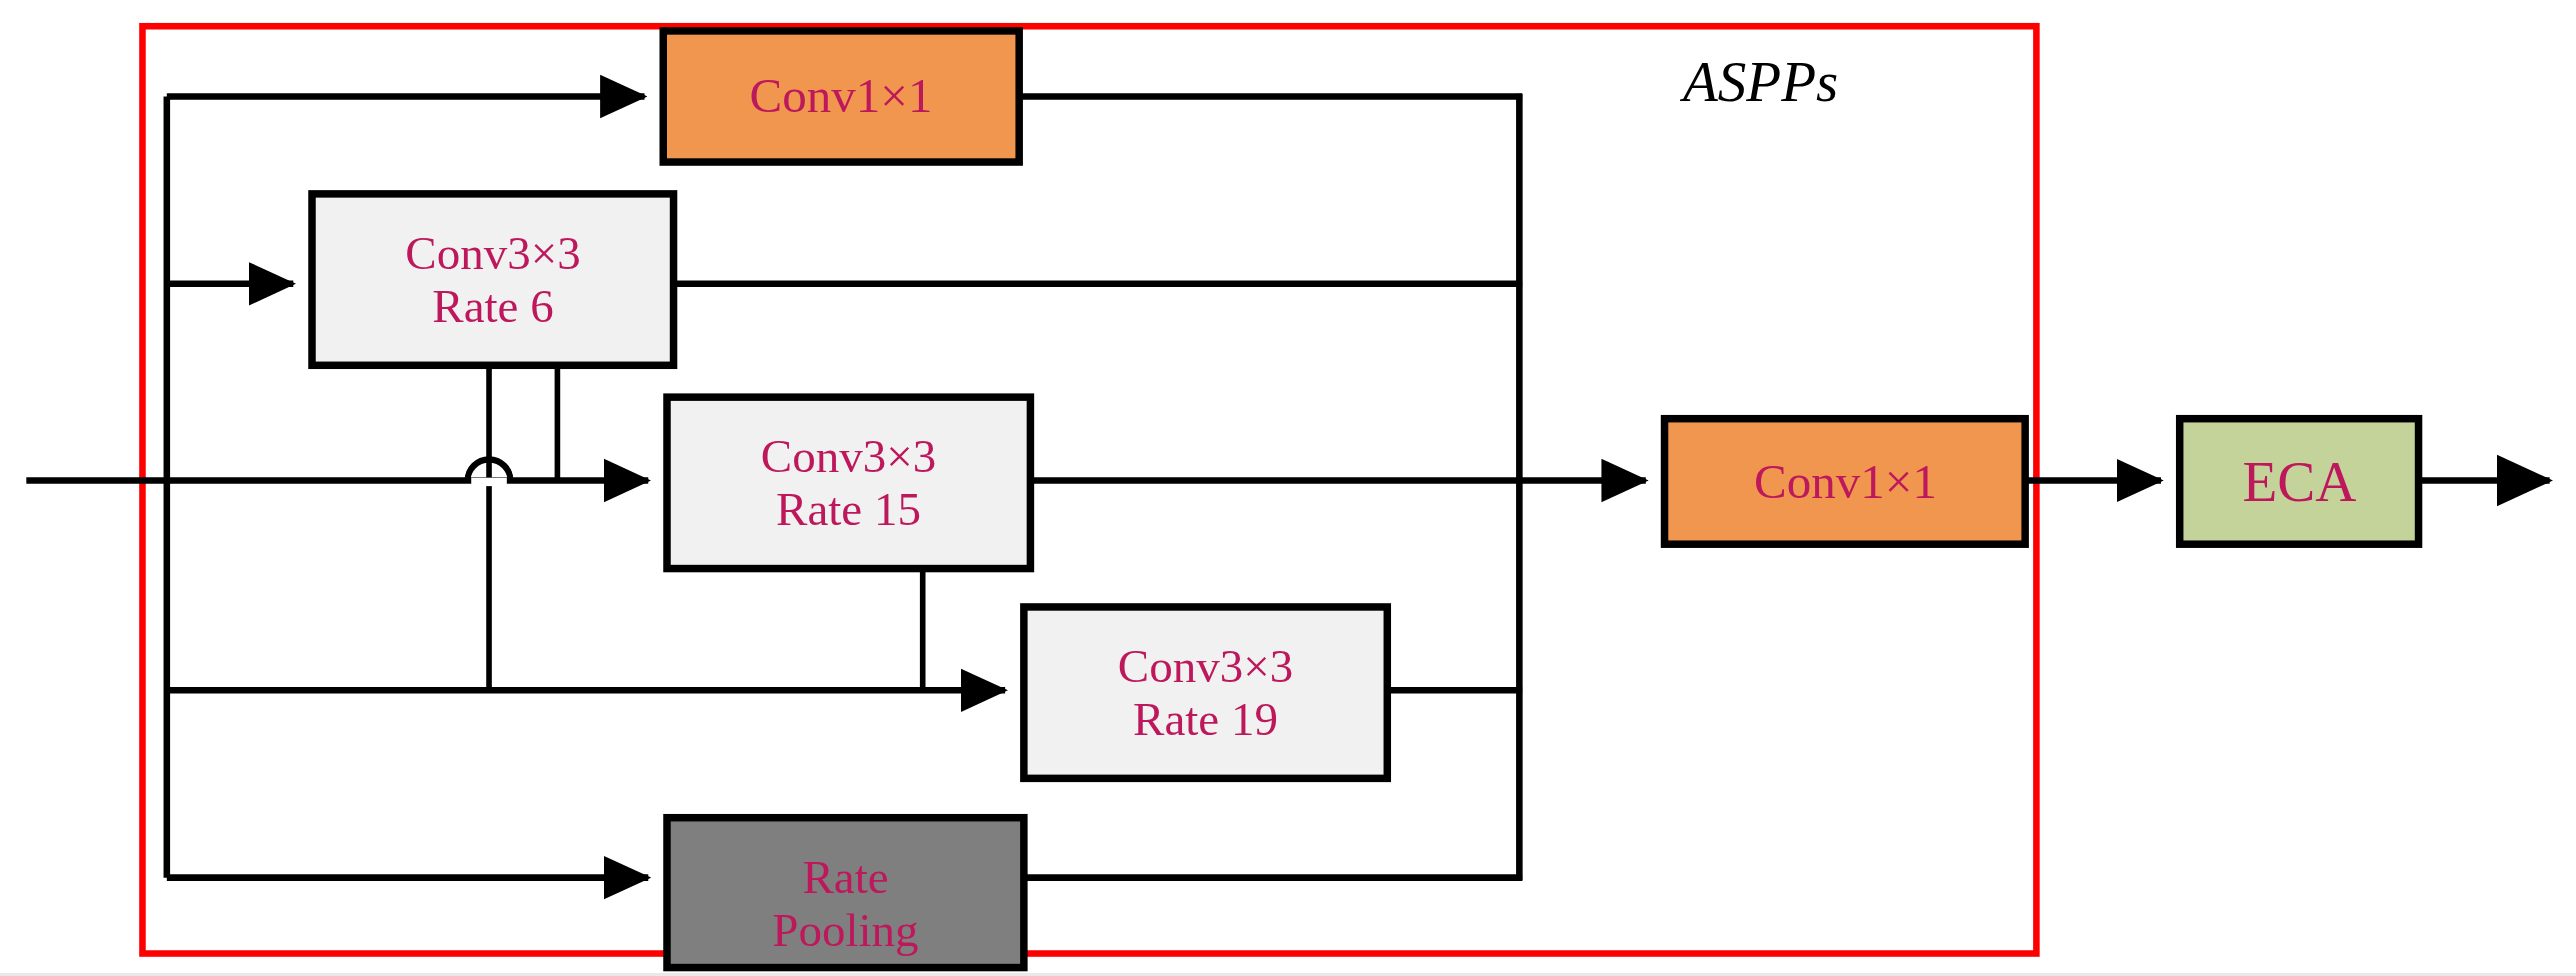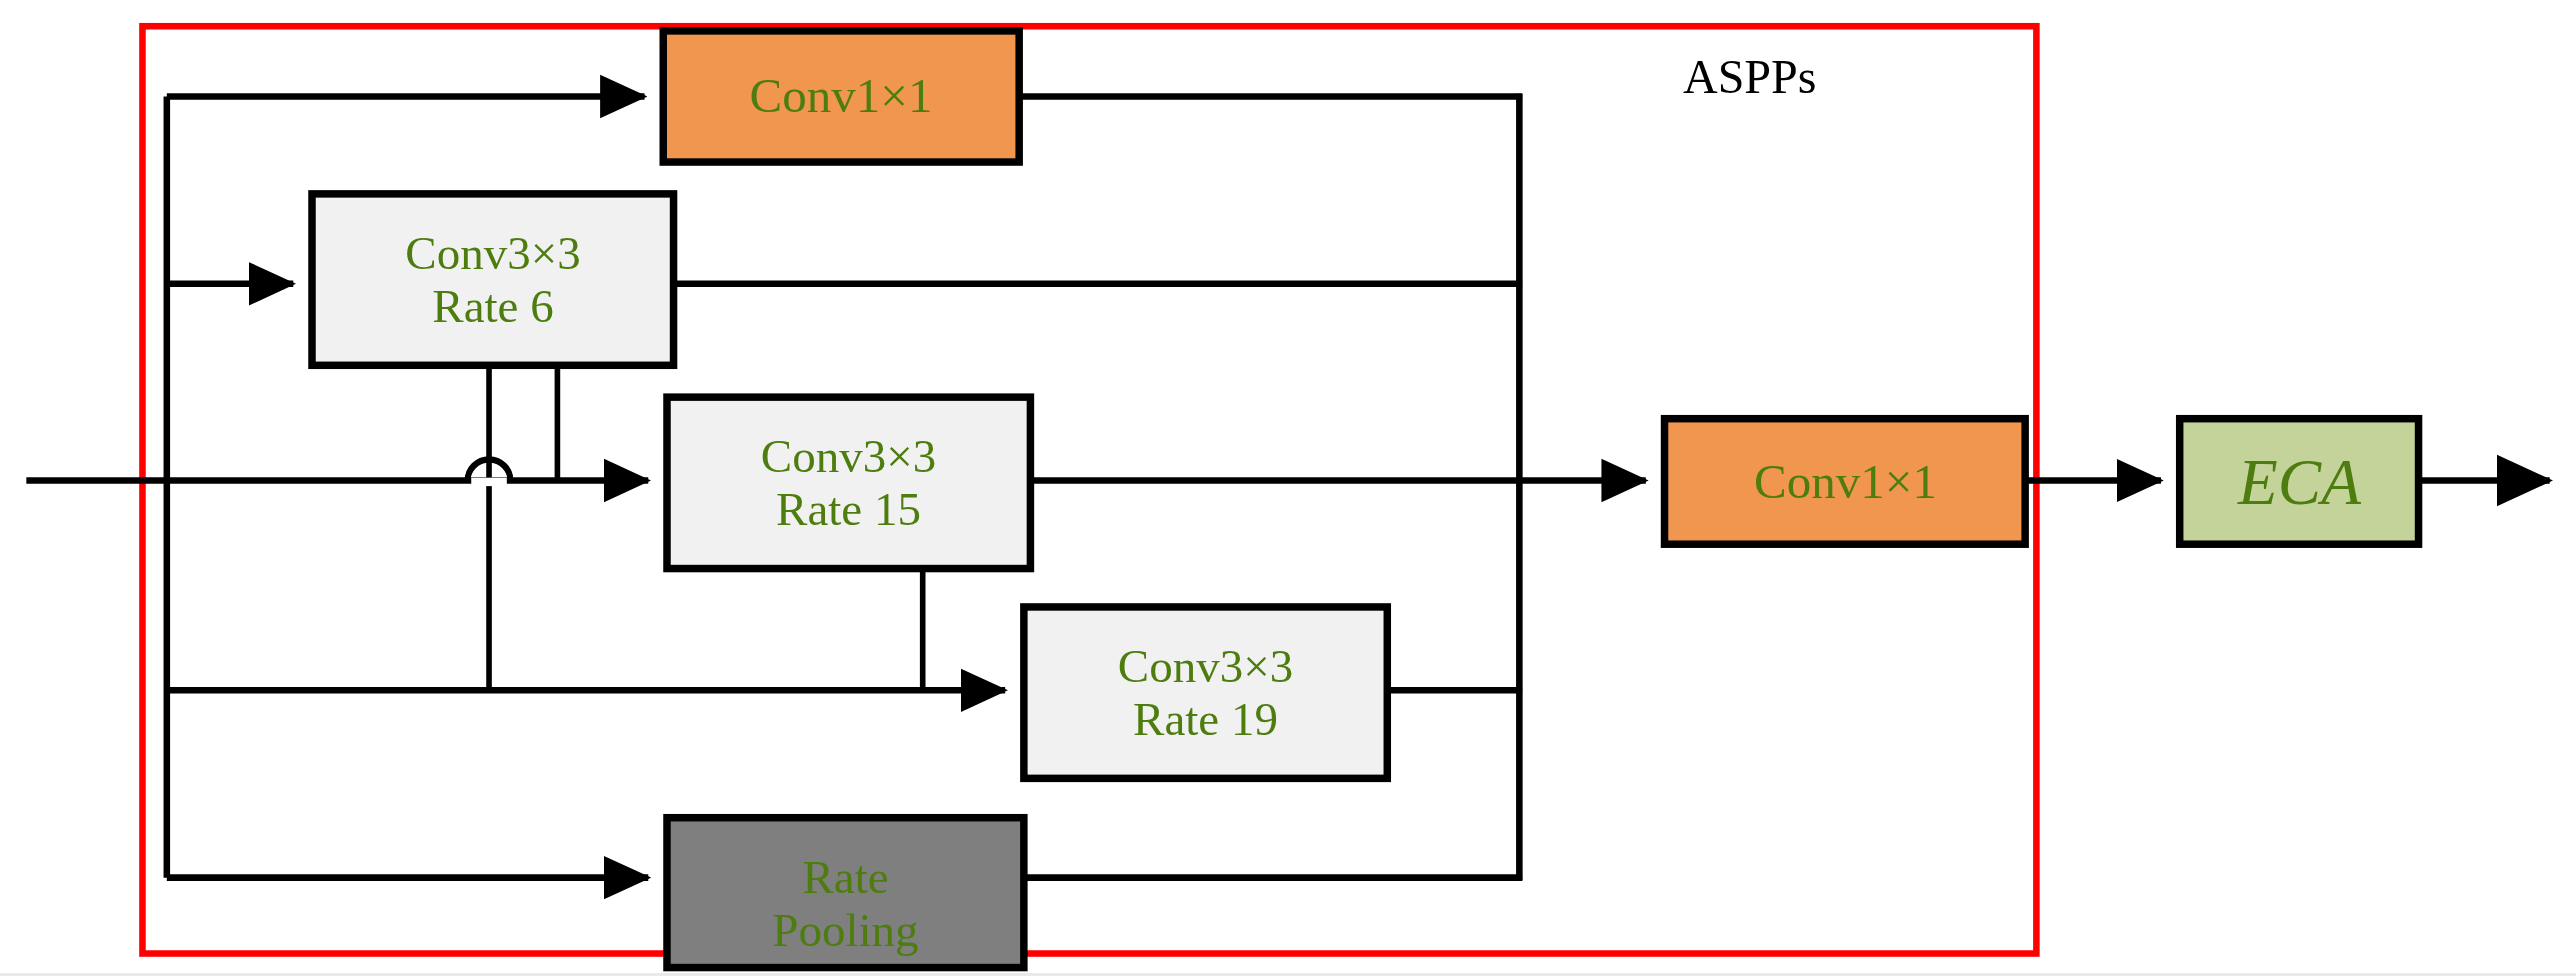--- a/index.html
+++ b/index.html
@@ -27,21 +27,21 @@
   }
   .blk-label {
     position: absolute;
     display: flex;
     flex-direction: column;
     align-items: center;
     justify-content: center;
     text-align: center;
     pointer-events: none;
     font-family: "Liberation Serif", "DejaVu Serif", serif;
-    color: #4d7c0f;
+    color: #be185d;
     line-height: 1.12;
     white-space: pre;
   }
   .blk-label .l1, .blk-label .l2 { display: block; }
   .group-title {
     position: absolute;
     font-family: "Liberation Serif", "DejaVu Serif", serif;
     color: #000000;
     white-space: pre;
   }
@@ -119,21 +119,21 @@
       <rect x="708" y="33" width="380" height="140" fill="#F0964F"></rect>
       <rect x="333" y="207" width="386" height="183" fill="#F1F1F1"></rect>
       <rect x="712" y="424" width="388" height="183" fill="#F1F1F1"></rect>
       <rect x="1093" y="648" width="388" height="183" fill="#F1F1F1"></rect>
       <rect x="712" y="873" width="381" height="160" fill="#7F7F7F"></rect>
       <rect x="1777" y="447" width="385" height="134" fill="#F0964F"></rect>
       <rect x="2327" y="447" width="255" height="134" fill="#C3D39A"></rect>
     </g>
   </svg>
 
-  <div class="group-title" style="left:1683px; top:49px; font-size:48px;">ASPPs</div>
+  <div class="group-title" style="left:1683px; top:49px; font-size:57px;font-style:italic;">ASPPs</div>
 
   <div class="blk-label" style="left:663px; top:31px; width:356px; height:131px; font-size:49px;">
     <span class="l1">Conv1×1</span>
   </div>
 
   <div class="blk-label" style="left:312px; top:194px; width:362px; height:171px; font-size:47px;">
     <span class="l1">Conv3×3</span>
     <span class="l2">Rate 6</span>
   </div>
 
@@ -149,19 +149,19 @@
 
   <div class="blk-label" style="left:667px; top:818px; width:357px; height:171px; font-size:47px;">
     <span class="l1">Rate</span>
     <span class="l2">Pooling</span>
   </div>
 
   <div class="blk-label" style="left:1665px; top:419px; width:361px; height:126px; font-size:49px;">
     <span class="l1">Conv1×1</span>
   </div>
 
-  <div class="blk-label" style="left:2180px; top:419px; width:239px; height:126px; font-size:65px;font-style:italic;">
+  <div class="blk-label" style="left:2180px; top:419px; width:239px; height:126px; font-size:57px;">
     <span class="l1">ECA</span>
   </div>
 
   <div class="bottom-rule"></div>
 </div>
 
 
 </body></html>

